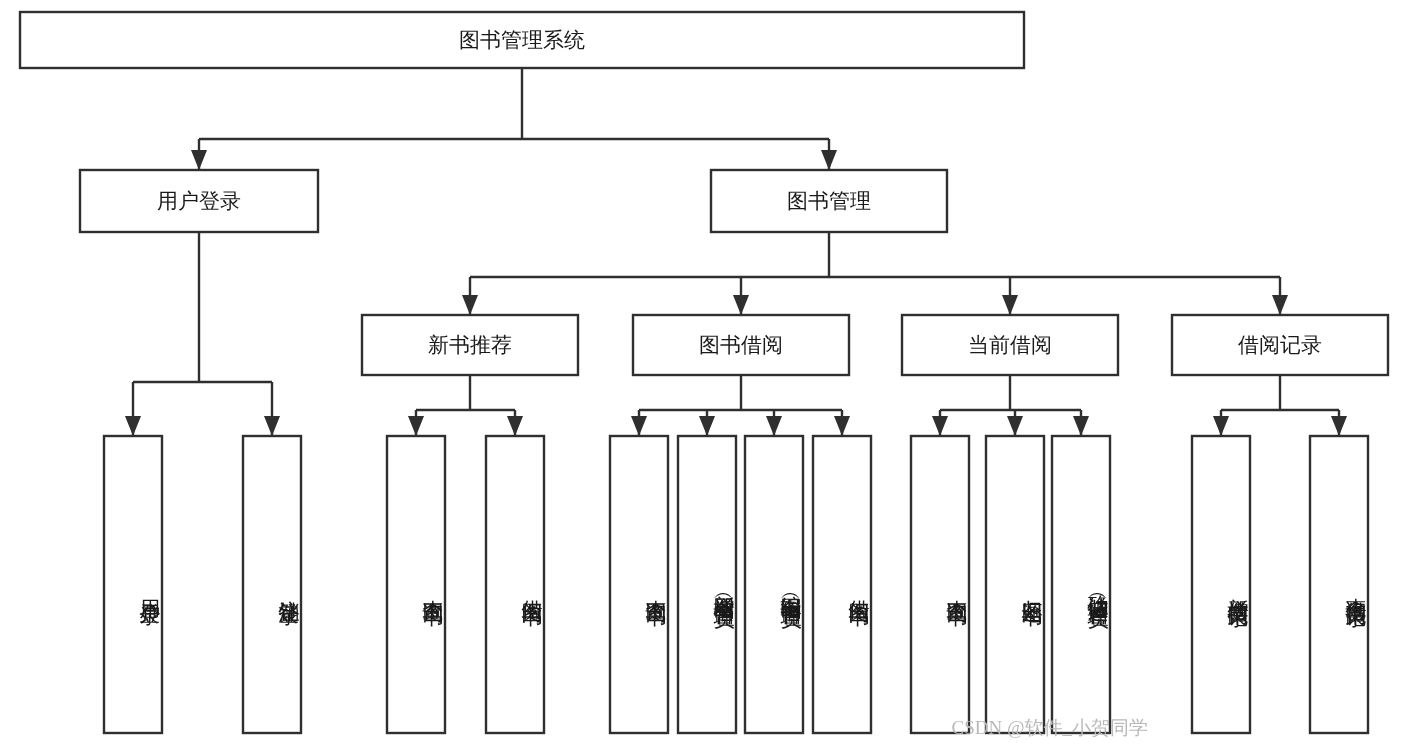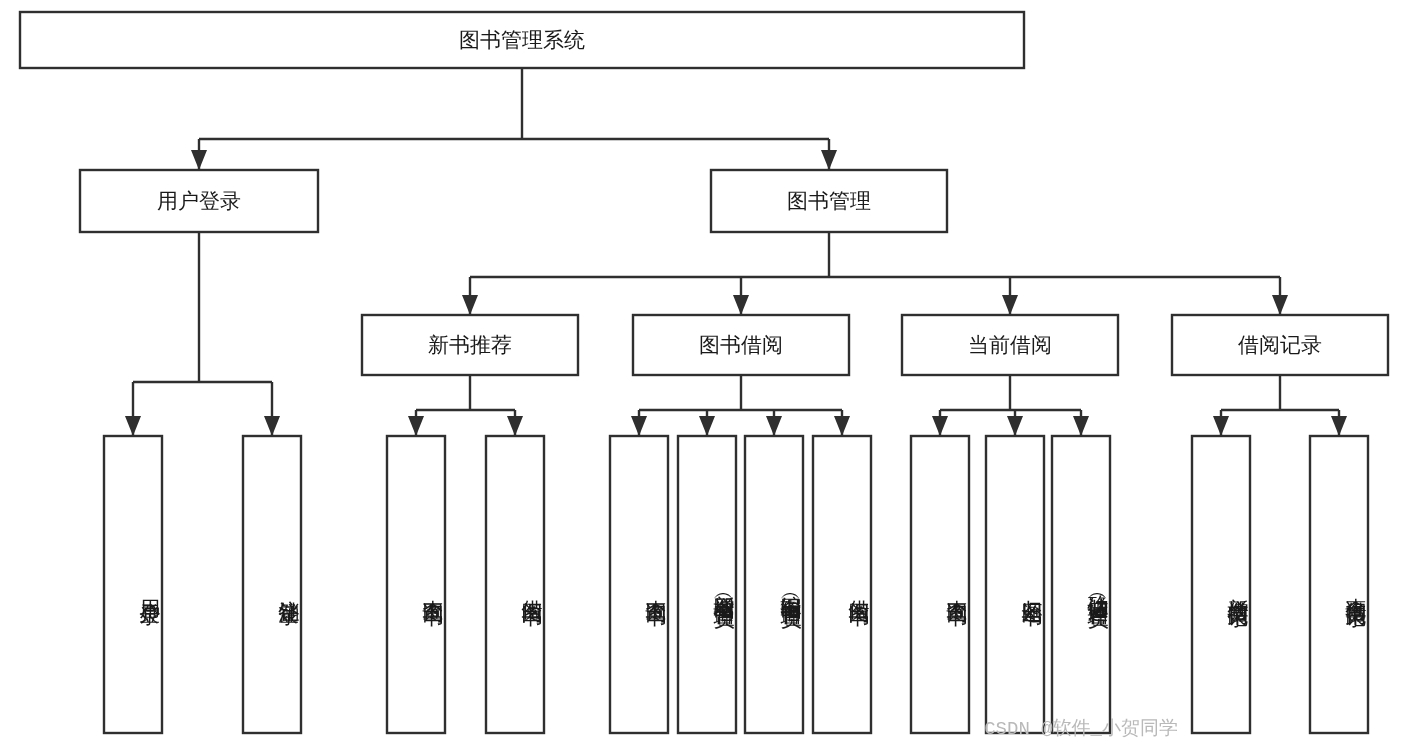--- a/index.html
+++ b/index.html
@@ -11,21 +11,20 @@
     width: 1405px;
     height: 747px;
     font-family: "DejaVu Sans", "Liberation Sans", sans-serif;
     overflow: hidden;
   }
   #diagram-root {
     position: relative;
     width: 1162px;
     height: 747px;
     background: #ffffff;
-    padding-left: 30px;
   }
   svg.flow {
     position: absolute;
     left: 0;
     top: 0;
     width: 1405px;
     height: 747px;
   }
   .node-rect {
     fill: #ffffff;
@@ -61,21 +60,21 @@
     display: flex;
     align-items: flex-start;
     justify-content: center;
     white-space: nowrap;
     pointer-events: none;
   }
   .watermark {
     position: absolute;
     right: 14px;
     bottom: 6px;
-    font-family: Liberation Mono, monospace;
+    font-family: Liberation Serif, serif;
     font-size: 19px;
     color: #b9b9b9;
     white-space: nowrap;
     user-select: none;
     margin-top: 8px;
   }
 </style>
 </head>
 <body>
 

